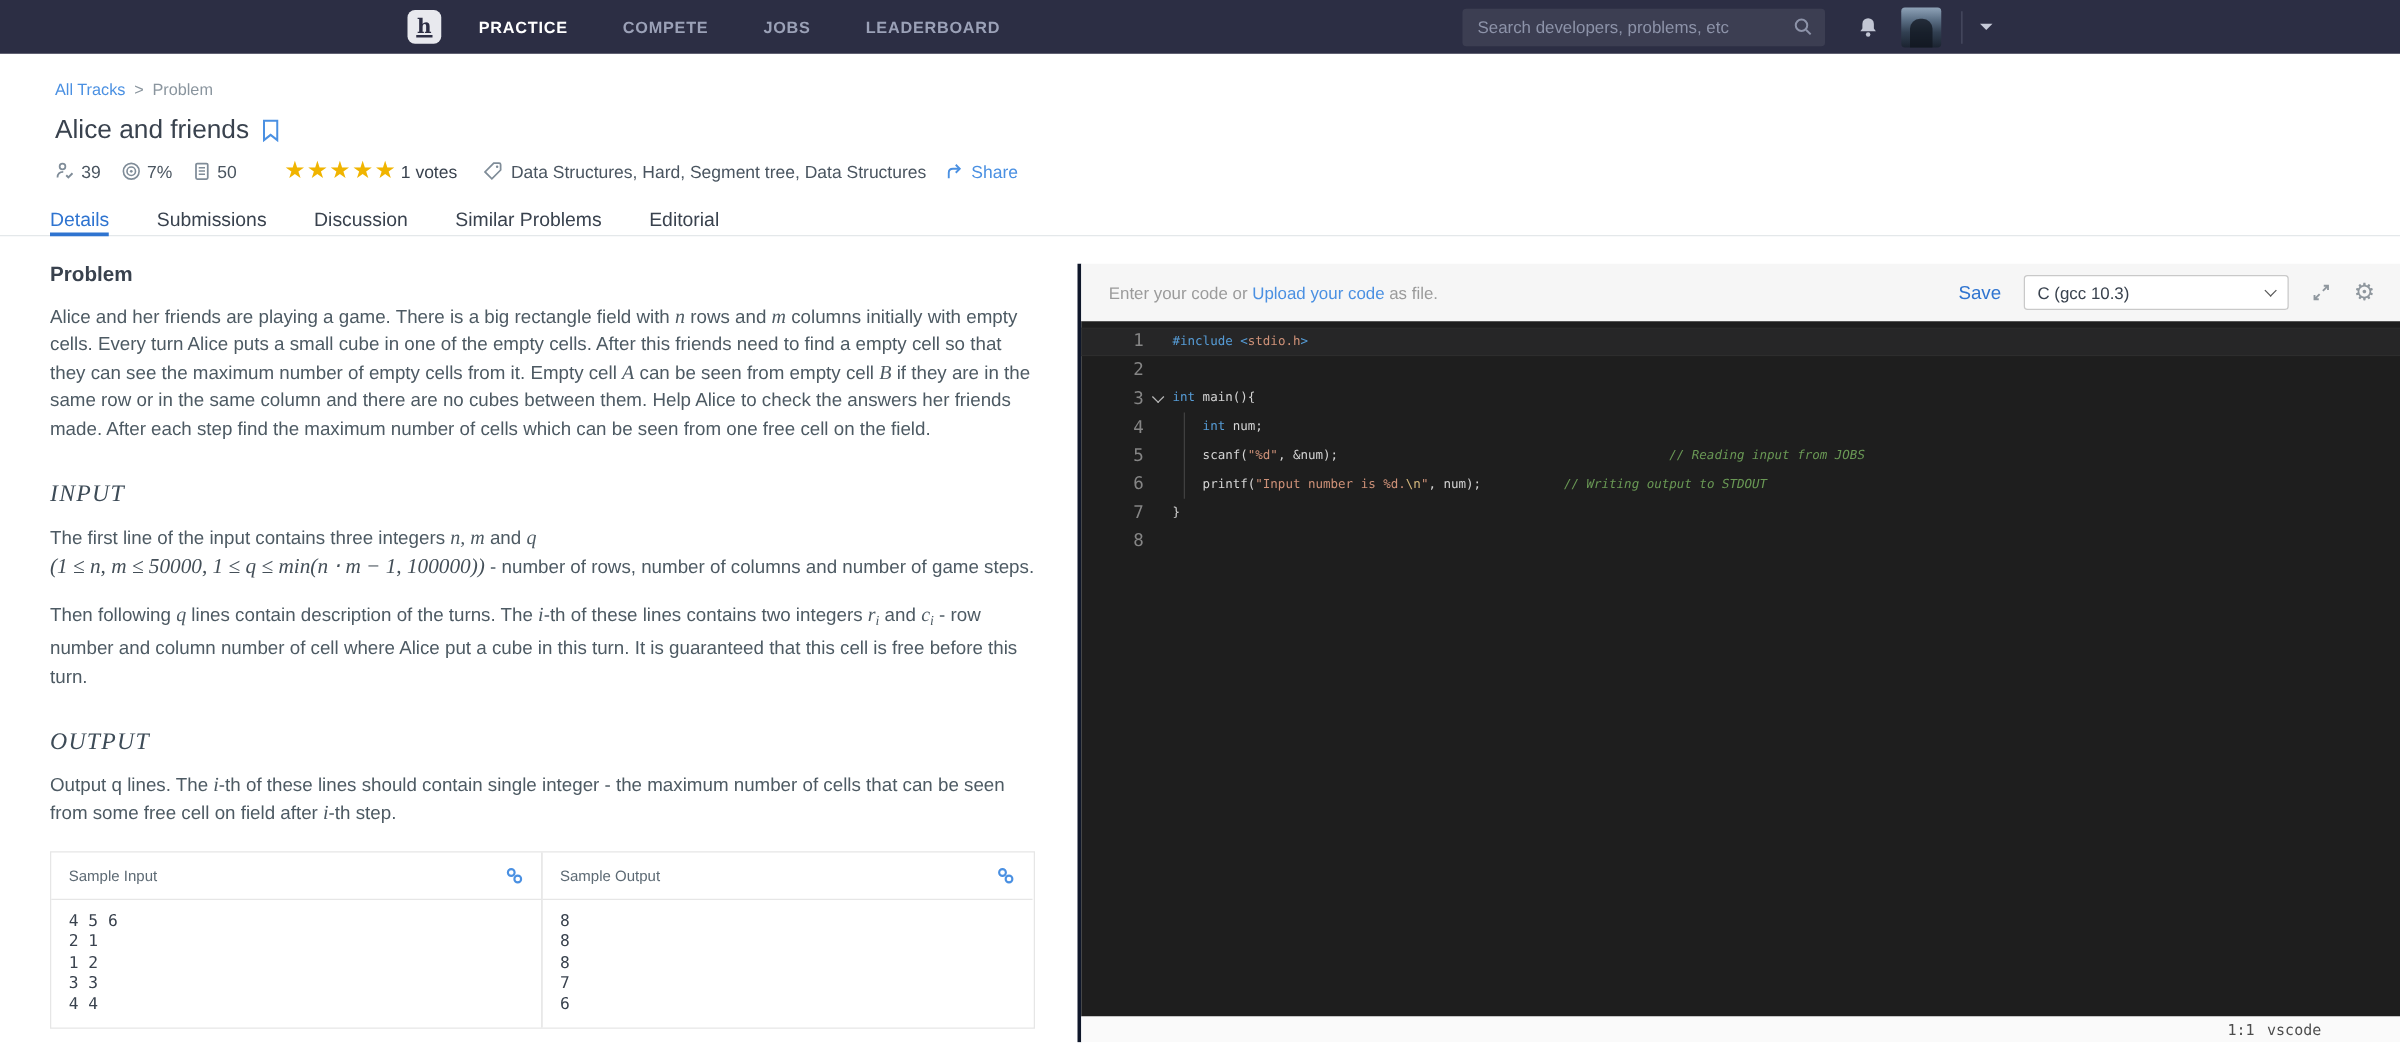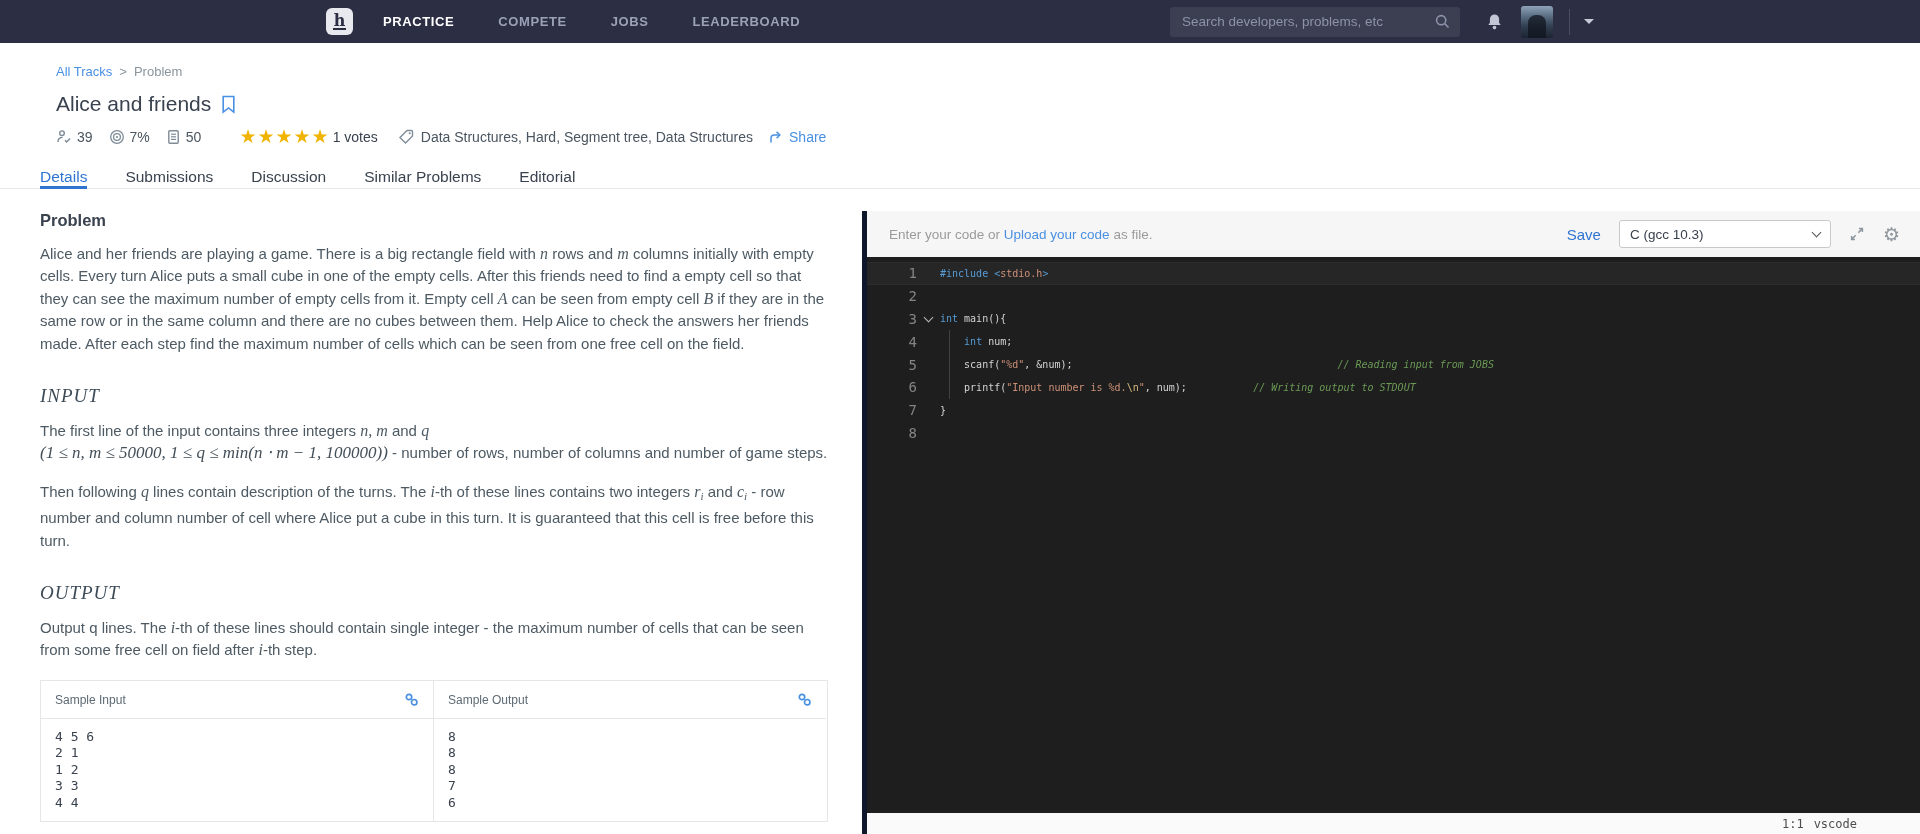--- a/index.html
+++ b/index.html
@@ -19,21 +19,21 @@
   .search-input::placeholder { color:#8d93a9; }
   .search-ico { position:absolute; right:10px; top:7px; }
   .bell { margin-left:26px; cursor:pointer; display:flex; }
   .avatar { margin-left:18px; width:32px; height:32px; border-radius:3px; cursor:pointer;
             background:linear-gradient(180deg,#8fa3b8 0%,#5d7187 30%,#324052 62%,#1b2330 100%); position:relative; overflow:hidden; }
   .avatar::after { content:""; position:absolute; left:7px; top:9px; width:18px; height:26px; border-radius:8px 8px 0 0; background:#10161f; opacity:.75; }
   .nav-divider { width:1px; height:26px; background:#4a4d63; margin-left:16px; }
   .nav-caret { margin-left:14px; width:0; height:0; border-left:5px solid transparent; border-right:5px solid transparent; border-top:5px solid #c6cad8; cursor:pointer; }
 
   
-  .left-col { padding-left:56px; }
+  .left-col { padding-left:44px; }
   .breadcrumb { margin-top:21px; font-size:13px; color:#8a959e; display:flex; gap:7px; align-items:center; }
   .crumb-link { color:#4a90e2; cursor:pointer; }
   .title-row { margin-top:13px; display:flex; align-items:center; gap:10px; }
   .prob-title { font-size:21px; font-weight:400; color:#39424e; }
   .stats-row { margin-top:11px; display:flex; align-items:center; font-size:14px; color:#4a5560; }
   .stat { display:flex; align-items:center; gap:5px; margin-right:16px; }
   .stars { display:flex; margin-left:22px; }
   .star { color:#f0b400; font-size:19px; line-height:19px; letter-spacing:1px; cursor:pointer; }
   .votes { margin-left:3px; color:#39424e; }
   .tag-group { display:flex; align-items:center; gap:6px; margin-left:20px; }
@@ -57,21 +57,21 @@
   
   .sample-table { margin-top:18px; width:788px; border:1px solid #e6e6e6; border-collapse:collapse; display:flex; flex-wrap:wrap; }
   .s-cell { width:50%; border-right:1px solid #e6e6e6; }
   .s-cell:last-child, .s-cell:nth-child(2) { border-right:none; }
   .s-head { display:flex; align-items:flex-end; justify-content:space-between; padding:11px 14px; border-bottom:1px solid #e6e6e6; font-size:12px; color:#5d6a74; }
   .s-body { padding:10px 14px; }
   .s-pre { font-family:"DejaVu Sans Mono", monospace; font-size:13px; line-height:16.4px; color:#39424e; white-space:pre; }
   .link-ico { cursor:pointer; display:flex; }
 
   
-  .editor-panel { position:absolute; left:862px; top:211px; width:1058px; height:623px; border-left:5px solid #0f172a; }
+  .editor-panel { position:absolute; left:862px; top:211px; width:1058px; height:623px; border-left:3px solid #0f172a; }
   .ed-header { height:46px; background:#f6f6f6; display:flex; align-items:center; padding:0 20px 0 22px; font-size:13.5px; color:#9b9b9b; }
   .upload-link { color:#4a90e2; cursor:pointer; }
   .save-btn { margin-left:auto; color:#2f74d0; font-size:15px; cursor:pointer; }
   .lang-select { margin-left:18px; width:212px; height:28px; background:#fff; border:1px solid #c9c9c9; border-radius:3px; display:flex; align-items:center; padding:12px 10px; font-size:13.5px; color:#39424e; cursor:pointer; justify-content:space-between; }
   .sel-caret { width:7px; height:7px; border-right:1.6px solid #555; border-bottom:1.6px solid #555; transform:rotate(45deg); margin-top:-4px; }
   .ed-ico { margin-left:18px; cursor:pointer; display:flex; }
   .gear { font-size:19px; color:#8f979e; line-height:19px; margin-left:18px; cursor:pointer; }
 
   .ed-code { position:relative; height:556px; background:#1e1e1e; padding-top:5px; overflow:hidden; cursor:text; }
   .cline { display:flex; height:22.8px; align-items:center; }

